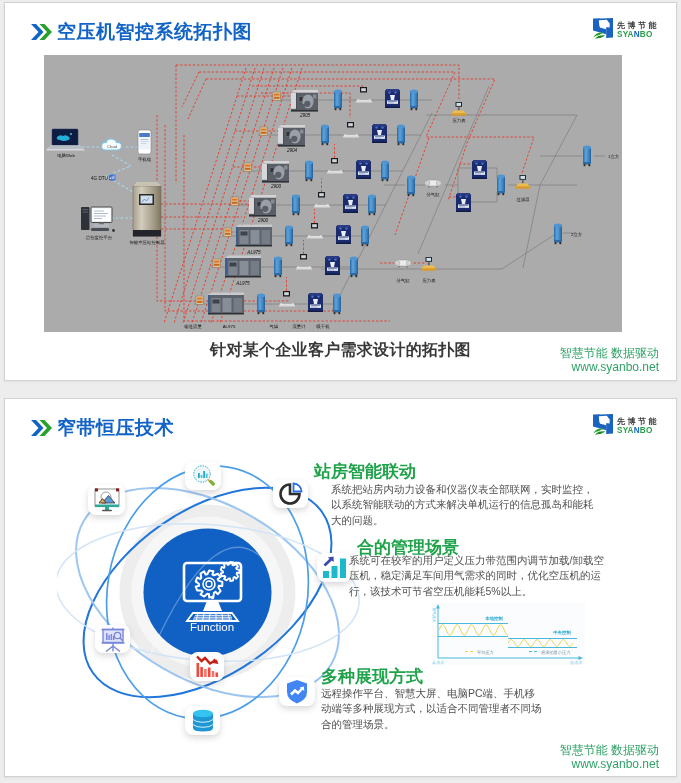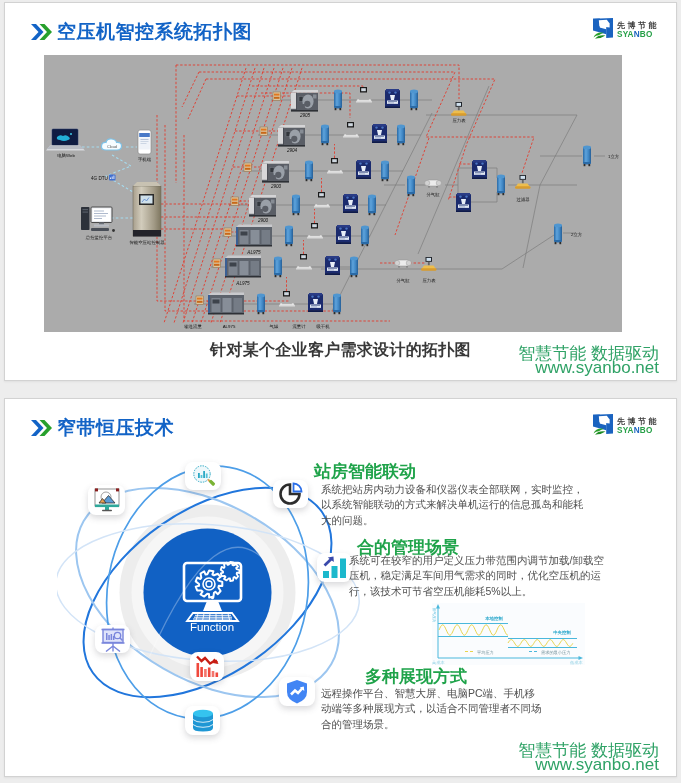--- a/index.html
+++ b/index.html
@@ -3,21 +3,21 @@
 <meta charset="utf-8">
 <style>
   html,body{margin:0;padding:0;}
   body{width:681px;height:783px;background:#ededed;font-family:"Liberation Sans",sans-serif;position:relative;overflow:hidden;}
   .card{position:absolute;left:4px;width:671px;height:377px;background:#ffffff;border:1px solid #d2d2d2;box-shadow:0 1px 2px rgba(0,0,0,0.06);}
   #card1{top:2px;}
   #card2{top:398px;}
   .hdr{position:absolute;left:26px;top:16px;height:26px;display:flex;align-items:center;}
   .hdr .tt{font-size:19px;font-weight:bold;color:#1263c6;letter-spacing:0.5px;margin-left:5px;}
   .logo{position:absolute;right:15px;top:13px;}
-  .footer{position:absolute;right:17px;text-align:right;color:#2fa266;font-size:17px;line-height:13.5px;}
+  .footer{position:absolute;right:17px;text-align:right;color:#2fa266;font-size:12px;line-height:13.5px;}
   .caption{position:absolute;left:0;top:337px;width:671px;text-align:center;font-size:16px;letter-spacing:0.3px;font-weight:bold;color:#383838;}
   .sect-t{position:absolute;font-size:17px;font-weight:bold;color:#1fa34a;}
   .sect-b{position:absolute;font-size:10.5px;color:#4f4f4f;line-height:15.3px;}
   .icard{position:absolute;background:#fff;border-radius:8px;box-shadow:0 3px 6px rgba(80,80,90,0.22);display:flex;align-items:center;justify-content:center;}
 </style>
 </head>
 <body>
 <div class="card" id="card1">
   <div class="hdr">
     <svg width="21" height="16" viewBox="0 0 21 16">
@@ -460,21 +460,21 @@
 </svg>
     </div>
     <div class="icard" style="left:274px;top:278px;width:36px;height:29px;border-radius:8px;">
       <svg width="26" height="26" viewBox="0 0 26 26">
 <path d="M13,1 L23,4.5 V13 q0,7.5 -10,11.5 Q3,20.5 3,13 V4.5 Z" fill="#4285f4"></path>
 <path d="M7,15.5 L11,11.5 L14,14 L19,8.5" stroke="#fff" stroke-width="2.6" fill="none"></path>
 <polygon points="19.8,7.5 20.3,12 15.8,8.5" fill="#fff"></polygon>
 </svg>
     </div>
   <div class="sect-t" style="left:309px;top:61px;">站房智能联动</div>
-  <div class="sect-b" style="left:316px;top:83px;">系统把站房内动力设备和仪器仪表全部联网，实时监控，<br>以系统智能联动的方式来解决单机运行的信息孤岛和能耗<br>大的问题。</div>
+  <div class="sect-b" style="left:326px;top:83px;">系统把站房内动力设备和仪器仪表全部联网，实时监控，<br>以系统智能联动的方式来解决单机运行的信息孤岛和能耗<br>大的问题。</div>
 
   <div class="sect-t" style="left:352px;top:137px;">合的管理场景</div>
   <div class="sect-b" style="left:344px;top:154px;">系统可在较窄的用户定义压力带范围内调节加载/卸载空<br>压机，稳定满足车间用气需求的同时，优化空压机的运<br>行，该技术可节省空压机能耗5%以上。</div>
   <div id="minichart" style="position:absolute;left:427px;top:204px;width:153px;height:62px;"><svg width="153" height="62" viewBox="0 0 153 62">
         <rect x="0" y="0" width="153" height="62" fill="#fafcfe"></rect>
         <path d="M6,4 L6,55 L148,55" stroke="#4ab8dc" stroke-width="1" fill="none"></path>
         <polygon points="6,1 4,5.5 8,5.5" fill="#4ab8dc"></polygon>
         <polygon points="151,55 146.5,53 146.5,57" fill="#4ab8dc"></polygon>
         <text x="9" y="13" font-size="3.6" fill="#4ab8dc" transform="rotate(90 9 5)" font-family="Liberation Sans">排气压力</text>
         <path d="M6,20.5 L76,20.5 M6,33.5 L76,33.5" stroke="#4ab8dc" stroke-width="1.2"></path>
@@ -484,17 +484,17 @@
         <text x="62" y="16.5" font-size="4.4" fill="#2ba8cc" text-anchor="middle" font-weight="bold" font-family="Liberation Sans">本地控制</text>
         <text x="130" y="31" font-size="4.4" fill="#2ba8cc" text-anchor="middle" font-weight="bold" font-family="Liberation Sans">中央控制</text>
         <path d="M33,48.5 h3 m2,0 h3" stroke="#e8d44d" stroke-width="1.2"></path>
         <text x="45" y="50.5" font-size="4.2" fill="#6a8a94" font-family="Liberation Sans">平均压力</text>
         <path d="M97,48.5 h3 m2,0 h3" stroke="#4ab8dc" stroke-width="1.2"></path>
         <text x="109" y="50.5" font-size="4.2" fill="#6a8a94" font-family="Liberation Sans">需求的最小压力</text>
         <text x="0" y="61" font-size="4.2" fill="#8fd0e4" font-family="Liberation Sans">高成本</text>
         <text x="138" y="61" font-size="4.2" fill="#8fd0e4" font-family="Liberation Sans">低成本</text>
       </svg></div>
 
-  <div class="sect-t" style="left:316px;top:266px;margin-left:44px;">多种展现方式</div>
+  <div class="sect-t" style="left:316px;top:266px;">多种展现方式</div>
   <div class="sect-b" style="left:316px;top:287px;">远程操作平台、智慧大屏、电脑PC端、手机移<br>动端等多种展现方式，以适合不同管理者不同场<br>合的管理场景。</div>
 
   <div class="footer" style="top:345px;">智慧节能 数据驱动<br>www.syanbo.net</div>
 </div>
 
 </body></html>

